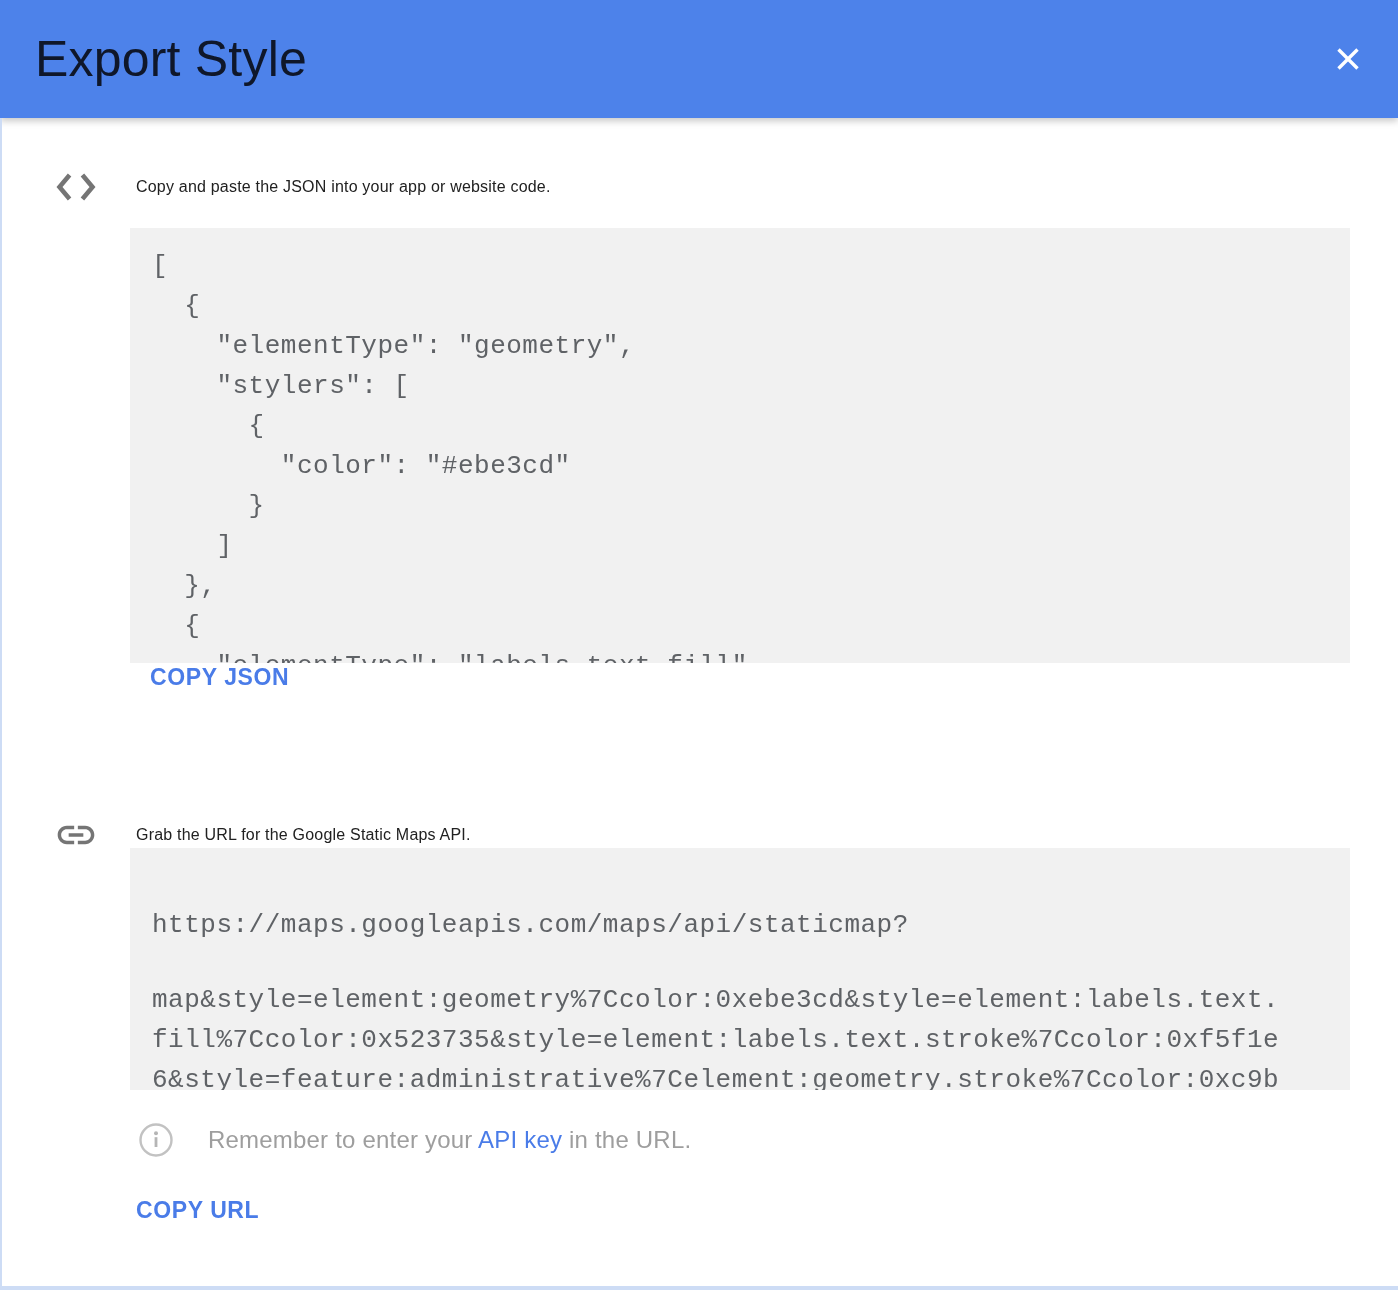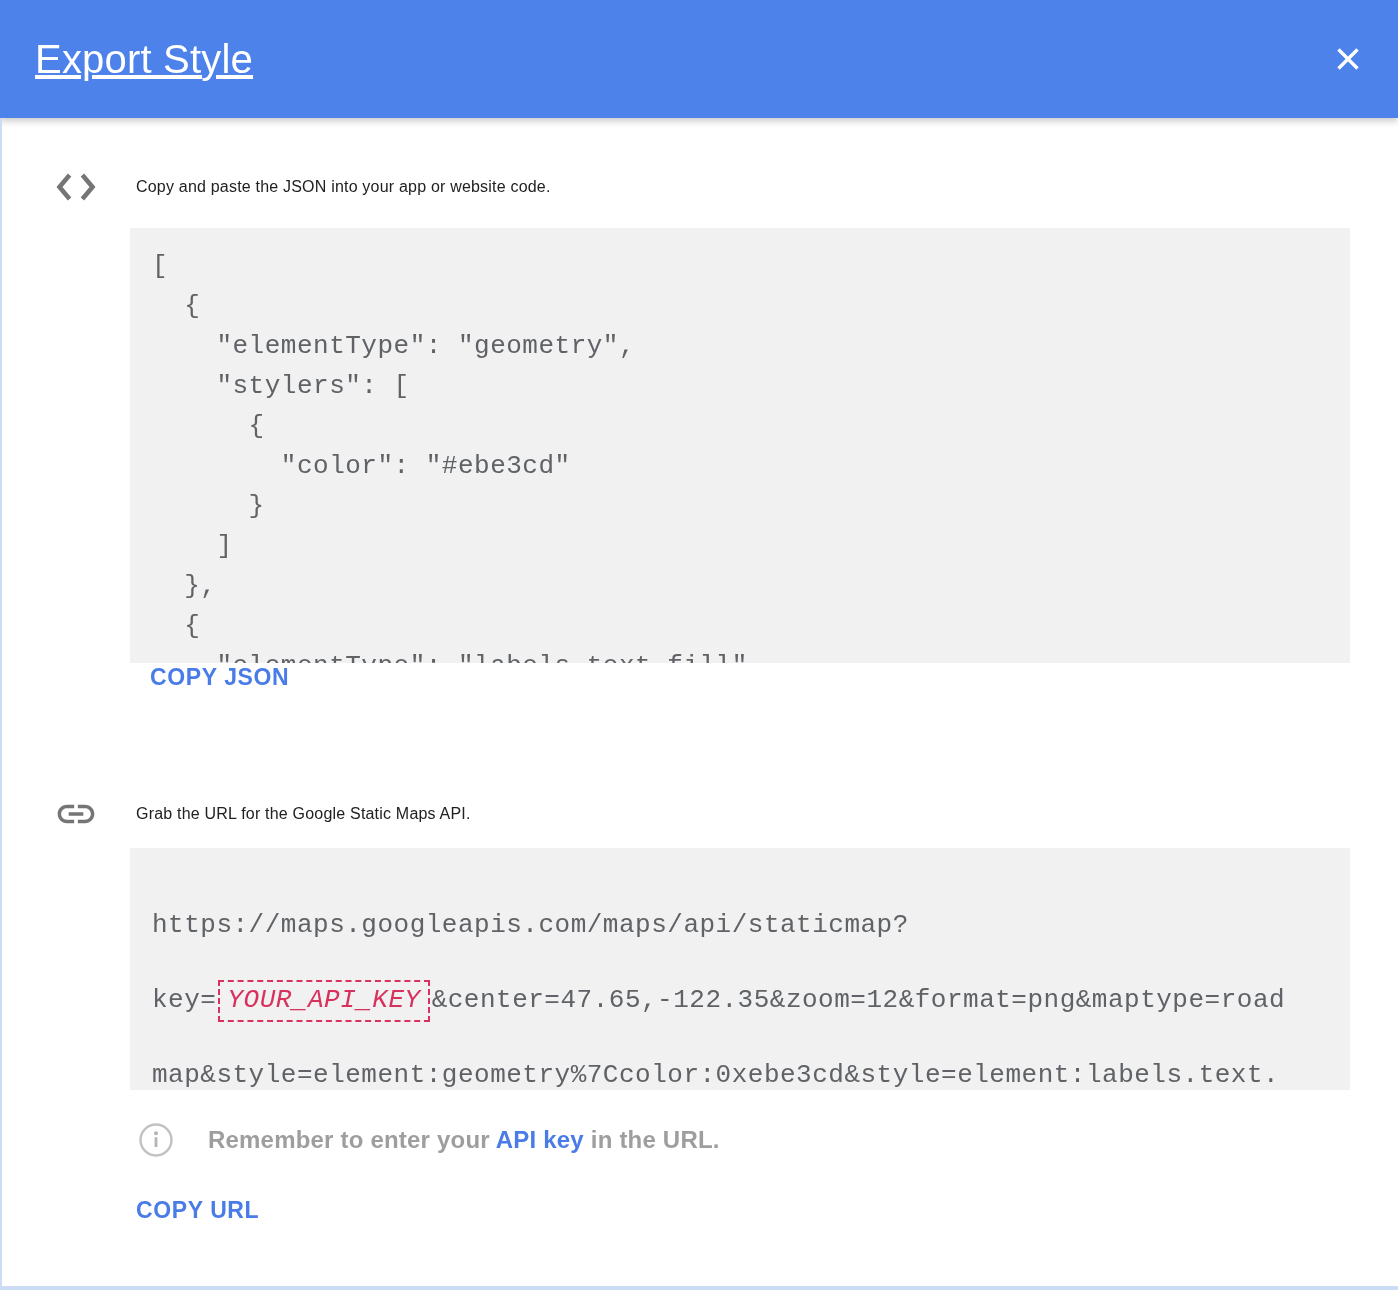--- a/index.html
+++ b/index.html
@@ -14,21 +14,21 @@
     --edge_blue:#cddcf5;
   }
   *{margin:0;padding:0;box-sizing:border-box;}
   html,body{width:1398px;height:1290px;overflow:hidden;background:#fff;
     font-family:"Liberation Sans",sans-serif;}
   .dialog{position:relative;width:1398px;height:1290px;background:#fff;}
 
   .titlebar{position:absolute;top:0;left:0;width:1398px;height:118px;
     background:var(--header_blue);display:flex;align-items:center;
     padding-left:35px;box-shadow:0 3px 7px rgba(0,0,0,0.22);z-index:5;}
-  .title{color:#ffffff;font-size:40px;font-weight:400;letter-spacing:0.2px;text-decoration:underline;}
+  .title{color:#0f172a;font-size:50px;font-weight:400;letter-spacing:0.2px;}
   .close-btn{position:absolute;top:42px;right:33px;width:34px;height:34px;
     background:none;border:none;cursor:pointer;display:flex;align-items:center;
     justify-content:center;}
 
   .sec-row{position:absolute;left:54px;display:flex;align-items:center;height:48px;}
   .sec-row .icon-box{width:44px;display:flex;justify-content:center;align-items:center;}
   .sec-label{margin-left:38px;font-size:16px;color:var(--body_text);letter-spacing:0.2px;}
 
   .code-block{position:absolute;left:130px;width:1220px;background:var(--code_bg);
     overflow:hidden;padding:18px 22px;font-family:"Liberation Mono",monospace;
@@ -42,21 +42,21 @@
 
   .copy-link{position:absolute;background:none;border:none;cursor:pointer;
     color:var(--link_blue);font-family:"Liberation Sans",sans-serif;
     font-size:23px;font-weight:bold;letter-spacing:0.6px;}
   .copy-json{top:664px;left:150px;}
   .copy-url{top:1197px;left:136px;}
 
   .info-row{position:absolute;top:1123px;left:139px;display:flex;
     align-items:center;}
   .info-text{margin-left:35px;font-size:24px;color:var(--muted_text);
-    letter-spacing:0.2px;font-weight:bold;}
+    letter-spacing:0.2px;}
   .info-text .api-link{color:var(--link_blue);cursor:pointer;text-decoration:none;}
 
   .left-edge{position:absolute;left:0;top:118px;bottom:4px;width:2px;
     background:var(--edge_blue);z-index:6;}
   .bottom-edge{position:absolute;left:0;bottom:0;width:1398px;height:4px;
     background:var(--edge_blue);z-index:6;}
 </style>
 </head>
 <body>
 
@@ -91,32 +91,31 @@
       {
         "color": "#ebe3cd"
       }
     ]
   },
   {
     "elementType": "labels.text.fill"</div>
 
   <button class="copy-link copy-json">COPY JSON</button>
 
-  <div class="sec-row" style="top:790px;">
+  <div class="sec-row" style="top:811px;">
     <span class="icon-box">
       <svg width="46" height="46" viewBox="0 0 24 24">
         <path fill="#757575" d="M3.9,12c0-1.71,1.39-3.1,3.1-3.1h4V7H7c-2.76,0-5,2.24-5,5 s2.24,5,5,5h4v-1.9H7C5.29,15.1,3.9,13.71,3.9,12z M8,13h8v-2H8V13z M17,7h-4v1.9h4c1.71,0,3.1,1.39,3.1,3.1s-1.39,3.1-3.1,3.1 h-4V17h4c2.76,0,5-2.24,5-5S19.76,7,17,7z"></path>
       </svg>
     </span>
     <span class="sec-label">Grab the URL for the Google Static Maps API.</span>
   </div>
 
   <div class="code-block url-block">
     <div class="code-line">https://maps.googleapis.com/maps/api/staticmap?</div>
-    <div class="code-line"><span>key=</span><span class="api-key">YOUR_API_KEY</span><span>&amp;center=47.65,-122.35&amp;zoom=12&amp;format=png&amp;maptype=road</span></div>
     <div class="code-line">map&amp;style=element:geometry%7Ccolor:0xebe3cd&amp;style=element:labels.text.
 fill%7Ccolor:0x523735&amp;style=element:labels.text.stroke%7Ccolor:0xf5f1e
 6&amp;style=feature:administrative%7Celement:geometry.stroke%7Ccolor:0xc9b
 2a6&amp;style=feature:administrative.land_parcel%7Celement:geometry.stroke</div>
   </div>
 
   <div class="info-row">
     <span style="display:flex;">
       <svg width="34" height="34" viewBox="0 0 34 34">
         <circle cx="17" cy="17" r="15.5" fill="none" stroke="#c2c2c2" stroke-width="2.4"></circle>

